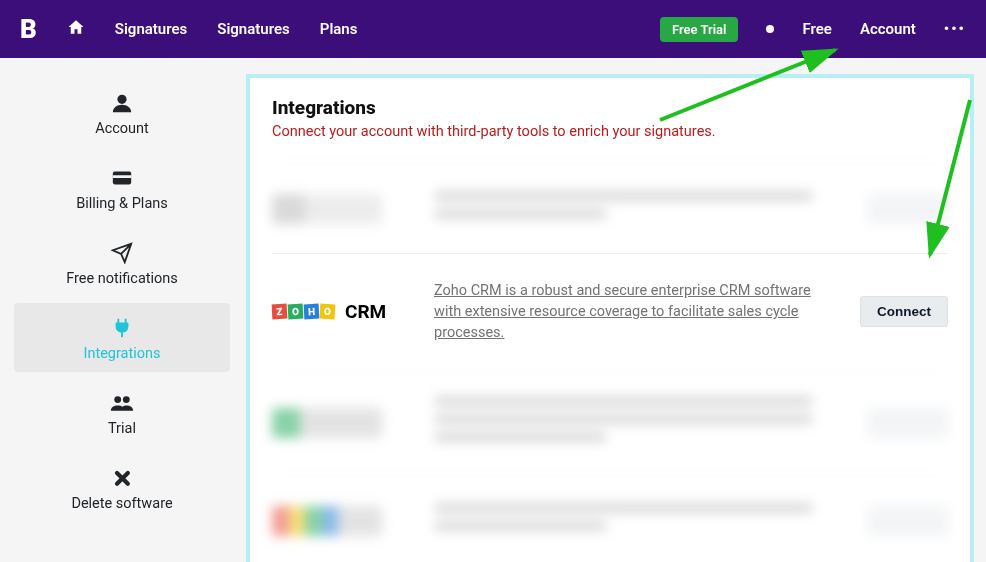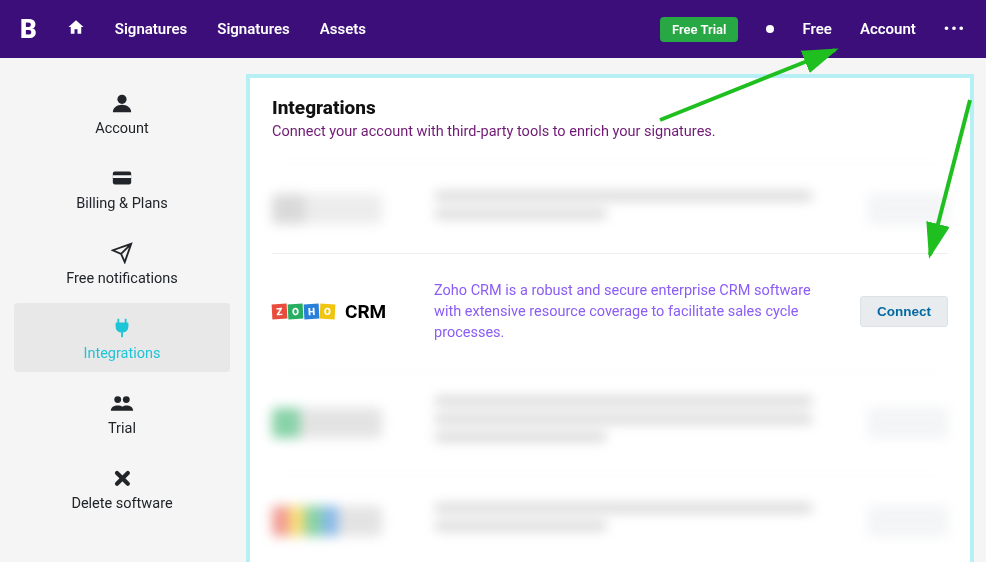--- a/index.html
+++ b/index.html
@@ -18,28 +18,28 @@
 .sidebar { width: 244px; padding: 20px 14px; display: flex; flex-direction: column; gap: 6px; }
 .side-item { display: flex; flex-direction: column; align-items: center; padding: 12px 8px 10px; border-radius: 4px; cursor: pointer; text-align: center; }
 .side-item .icon { font-size: 22px; color: #212529; margin-bottom: 4px; height: 26px; display: flex; align-items: center; justify-content: center; }
 .side-item .lbl { font-size: 14.5px; color: #212529; }
 .side-item.active { background: #e8e8e8; }
 .side-item.active .icon, .side-item.active .lbl { color: #1fc4d6; }
 
 .content { flex: 1; padding: 16px 12px 0 2px; }
 .panel { background: #fff; border: 4px solid #b7f0f4; border-bottom: none; min-height: 100%; padding: 18px 22px; }
 .panel-title { font-size: 19px; font-weight: 800; color: #111; }
-.panel-sub { font-size: 14.5px; color: #701a75; margin-top: 4px; }
+.panel-sub { font-size: 14.5px; color: #b91c1c; margin-top: 4px; }
 
 .int-list { margin-top: 24px; }
 .int-row { display: flex; align-items: center; padding: 26px 0; border-top: 1px solid #eee; gap: 22px; }
 .int-row:first-child { border-top: 1px solid #eee; }
 .int-logo { width: 140px; flex-shrink: 0; display: flex; align-items: center; gap: 10px; font-weight: 700; font-size: 19px; }
-.int-desc { flex: 1; font-size: 14.5px; color: #8b5cf6; line-height: 1.45; }
-.int-btn { background: #e9ecef; border: 1px solid #dfe2e5; color: #0369a1; font-size: 13.5px; font-weight: 600; padding: 7px 16px; border-radius: 3px; cursor: pointer; }
+.int-desc { flex: 1; font-size: 14.5px; color: #737373; line-height: 1.45; text-decoration: underline; }
+.int-btn { background: #e9ecef; border: 1px solid #dfe2e5; color: #0f172a; font-size: 13.5px; font-weight: 600; padding: 7px 16px; border-radius: 3px; cursor: pointer; }
 
 .blur { filter: blur(6px); opacity: 0.55; }
 
 .zoho-logo { display: inline-flex; gap: 1px; }
 .zoho-logo span { width: 15px; height: 15px; display: inline-flex; align-items: center; justify-content: center; font-size: 10px; font-weight: 900; color: #fff; transform: rotate(-3deg); }
 .zoho-logo span:nth-child(1) { background: #e74c3c; }
 .zoho-logo span:nth-child(2) { background: #27ae60; }
 .zoho-logo span:nth-child(3) { background: #2980d9; }
 .zoho-logo span:nth-child(4) { background: #f1c40f; transform: rotate(3deg); }
 
@@ -62,21 +62,21 @@
 <div class="navbar">
   <div class="logo">B</div>
   <div class="nav-left">
     <span>
       <svg width="18" height="18" viewBox="0 0 24 24" fill="#fff">
           <path d="M12 3l10 9h-3v9h-5v-6h-4v6H5v-9H2z"></path>
         </svg>
     </span>
     <span class="nav-item">Signatures</span>
     <span class="nav-item">Signatures</span>
-    <span class="nav-item">Assets</span>
+    <span class="nav-item">Plans</span>
   </div>
   <div class="nav-right">
     <span class="badge-free">Free Trial</span>
     <span class="dot"></span>
     <span class="nav-item">Free</span>
     <span class="nav-item">Account</span>
     <span class="nav-item more">•••</span>
   </div>
 </div>
 

